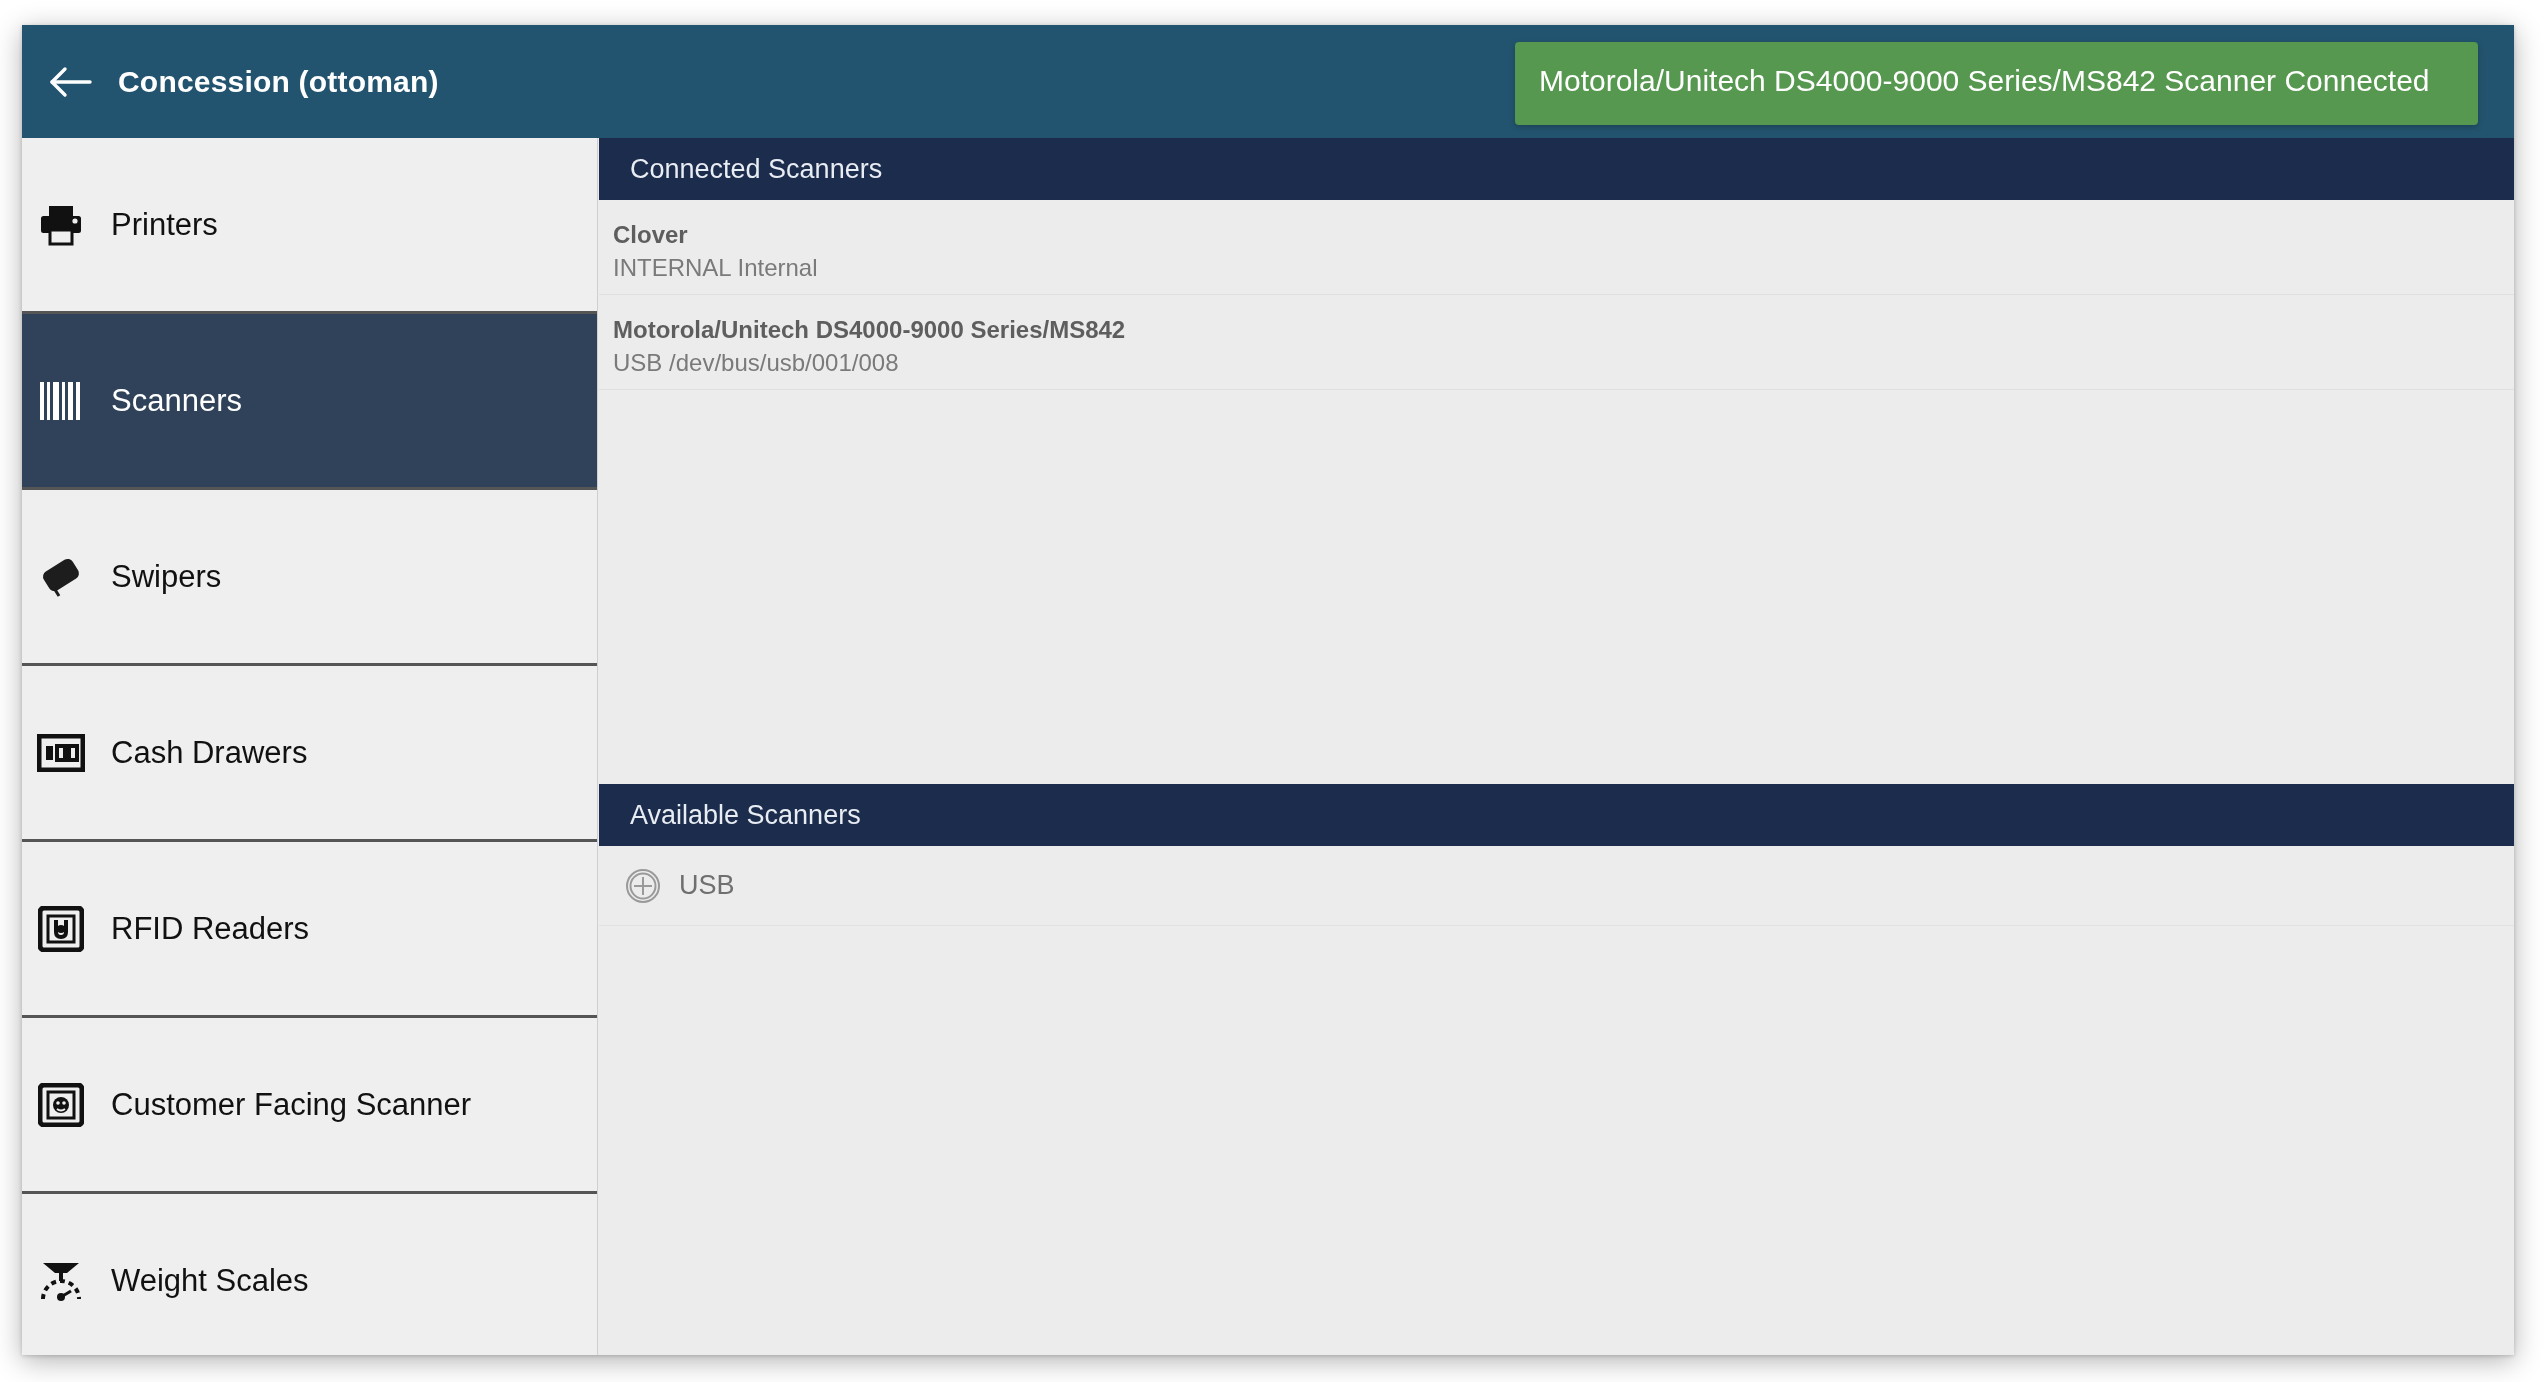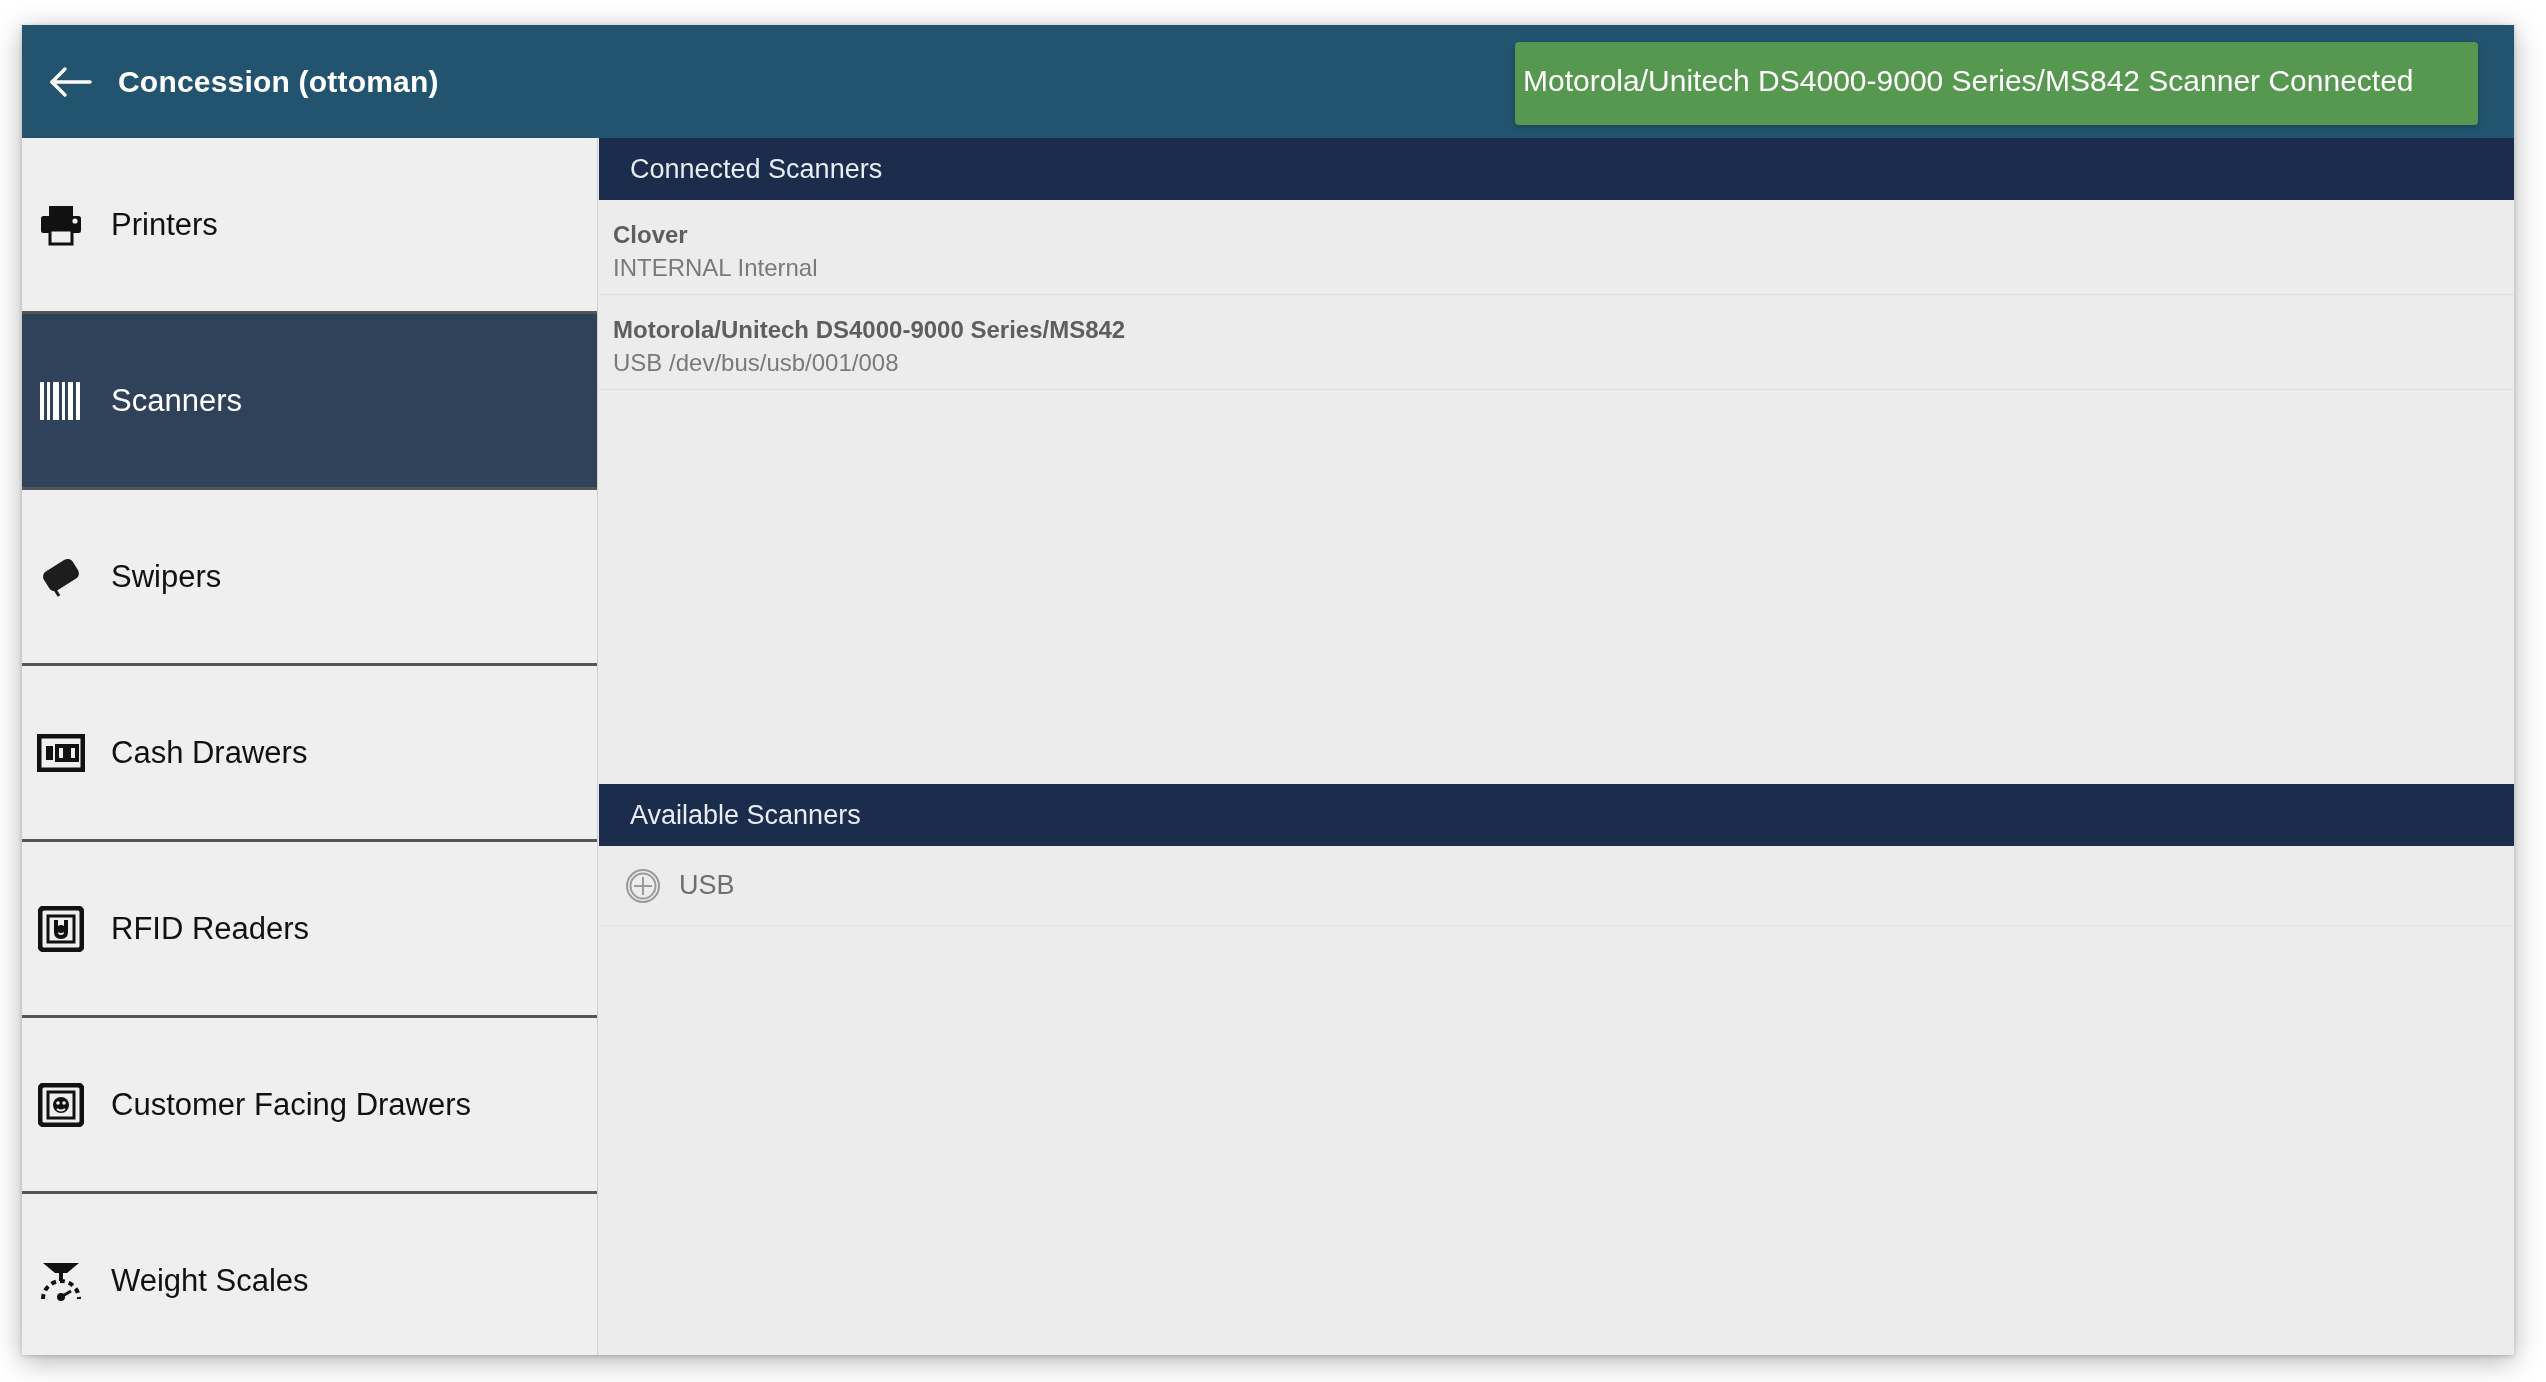--- a/index.html
+++ b/index.html
@@ -115,21 +115,21 @@
   .available-row .ar-icon { width: 36px; height: 36px; flex: 0 0 36px; }
   .available-row .ar-label {
     margin-left: 18px; font-size: 27px; color: #6f6f6f;
   }
 
   
   #toast {
     position: absolute;
     left: 1493px; top: 17px;
     width: 963px;
-    padding: 18px 22px 22px 8px;
+    padding: 18px 22px 22px 24px;
     background: #56984f;
     border-radius: 4px;
     box-shadow: 0 2px 6px rgba(0,0,0,0.22);
     color: #ffffff;
     font-size: 30px;
     line-height: 1.42;
     z-index: 50;
   }
 </style>
 </head>
@@ -217,21 +217,21 @@
       <span class="si-icon">
         <svg width="46" height="44" viewBox="0 0 46 44">
           <rect x="2" y="2" width="42" height="40" rx="4" fill="none" stroke="#111111" stroke-width="5"></rect>
           <rect x="10" y="9" width="26" height="26" fill="none" stroke="#111111" stroke-width="3"></rect>
           <circle cx="23" cy="22" r="8" fill="#111111"></circle>
           <circle cx="20" cy="20" r="1.8" fill="#efefef"></circle>
           <circle cx="26" cy="20" r="1.8" fill="#efefef"></circle>
           <path d="M19 26 Q23 29 27 26" stroke="#efefef" stroke-width="2" fill="none"></path>
         </svg>
       </span>
-      <span class="si-label">Customer Facing Drawers</span>
+      <span class="si-label">Customer Facing Scanner</span>
     </div>
 
     <div class="sidebar-item">
       <span class="si-icon">
         <svg width="48" height="44" viewBox="0 0 48 44" fill="#111111">
           <path d="M6 4 H42 L30 14 H18 Z"></path>
           <rect x="22" y="14" width="4" height="8"></rect>
           <path d="M6 40 A18 18 0 0 1 42 40" fill="none" stroke="#111111" stroke-width="4" stroke-dasharray="5 4"></path>
           <circle cx="24" cy="38" r="4"></circle>
           <path d="M24 38 L34 32" stroke="#111111" stroke-width="3"></path>

